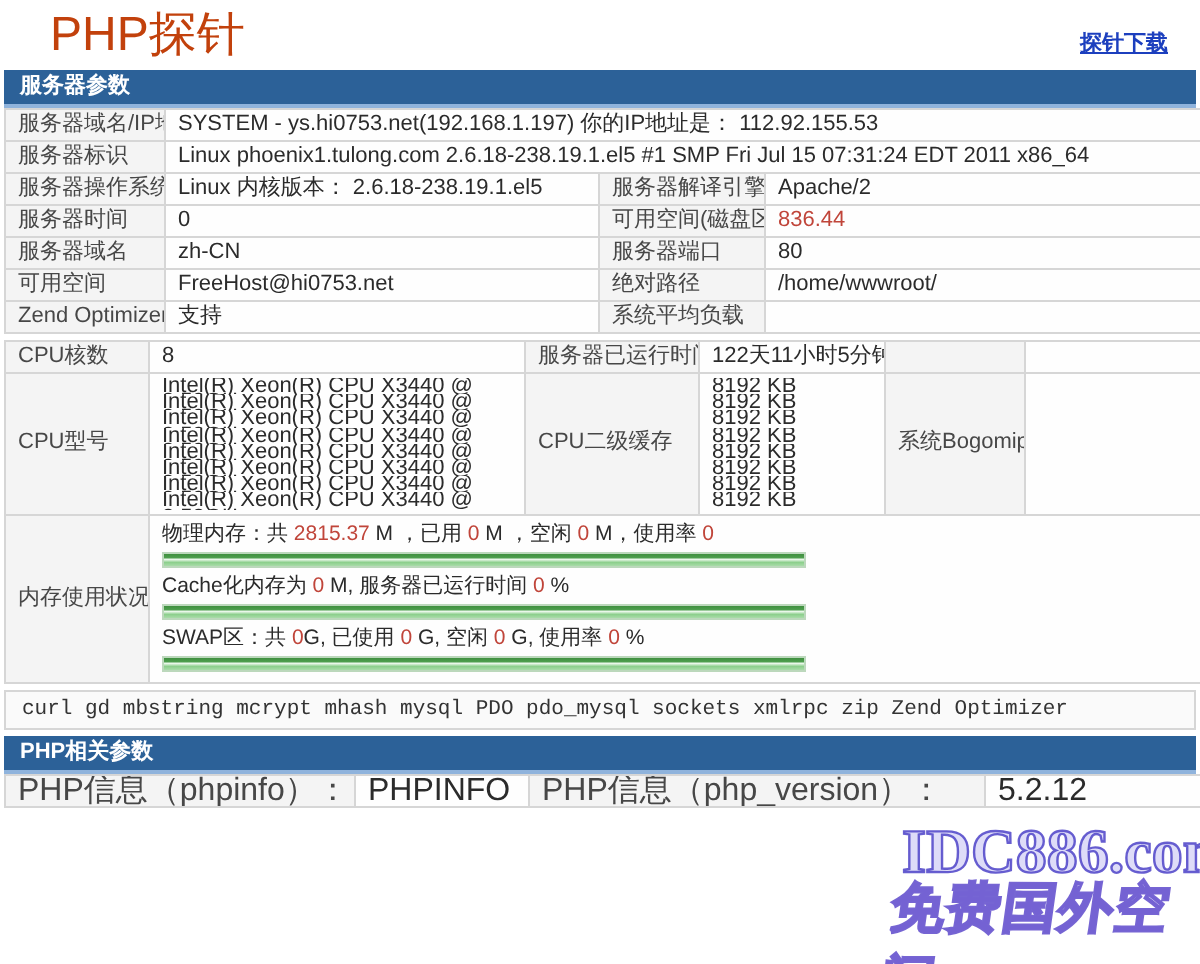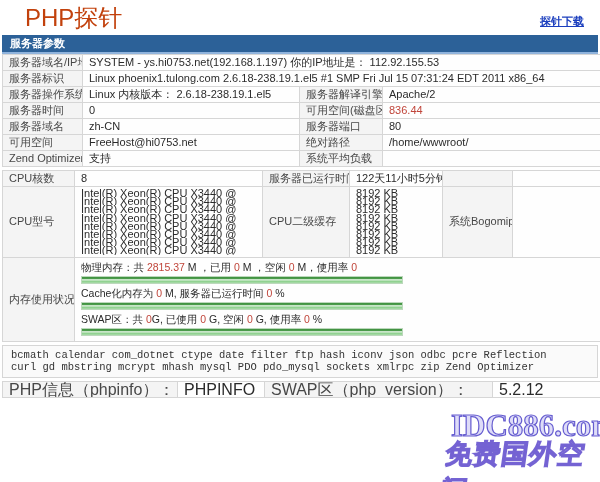--- a/index.html
+++ b/index.html
@@ -168,38 +168,38 @@
             <div class="memline"><span>SWAP区：共 </span><span class="red">0</span><span>G, 已使用 </span><span class="red">0</span><span> G, 空闲 </span><span class="red">0</span><span> G, 使用率 </span><span class="red">0</span><span> %</span></div>
             <div class="membar"></div>
           </td>
         </tr>
       </tbody>
   </table>
 </div>
 
 <div class="section">
   <div class="modules-box" id="modules-box">
-      <div>bcmath calendar com_dotnet ctype date filter ftp hash iconv json odbc pcre Reflection</div>
       <div>curl gd mbstring mcrypt mhash mysql PDO pdo_mysql sockets xmlrpc zip Zend Optimizer</div>
     </div>
 </div>
 
 <div class="section">
+  <div class="sec-header">PHP相关参数</div>
   <table class="t-php">
     <colgroup>
         <col style="width:175px">
         <col style="width:87px">
         <col style="width:228px">
         <col style="width:110px">
       </colgroup>
     <tbody id="php-body">
         <tr>
           <td class="label">PHP信息（phpinfo）：</td>
           <td class="val">PHPINFO</td>
-          <td class="label">SWAP区（php_version）：</td>
+          <td class="label">PHP信息（php_version）：</td>
           <td class="val">5.2.12</td>
         </tr>
       </tbody>
   </table>
 </div>
 
 <div class="wm wm-idc">IDC886.com</div>
 <div class="wm wm-cn">免费国外空间</div>
 
 </body></html>

